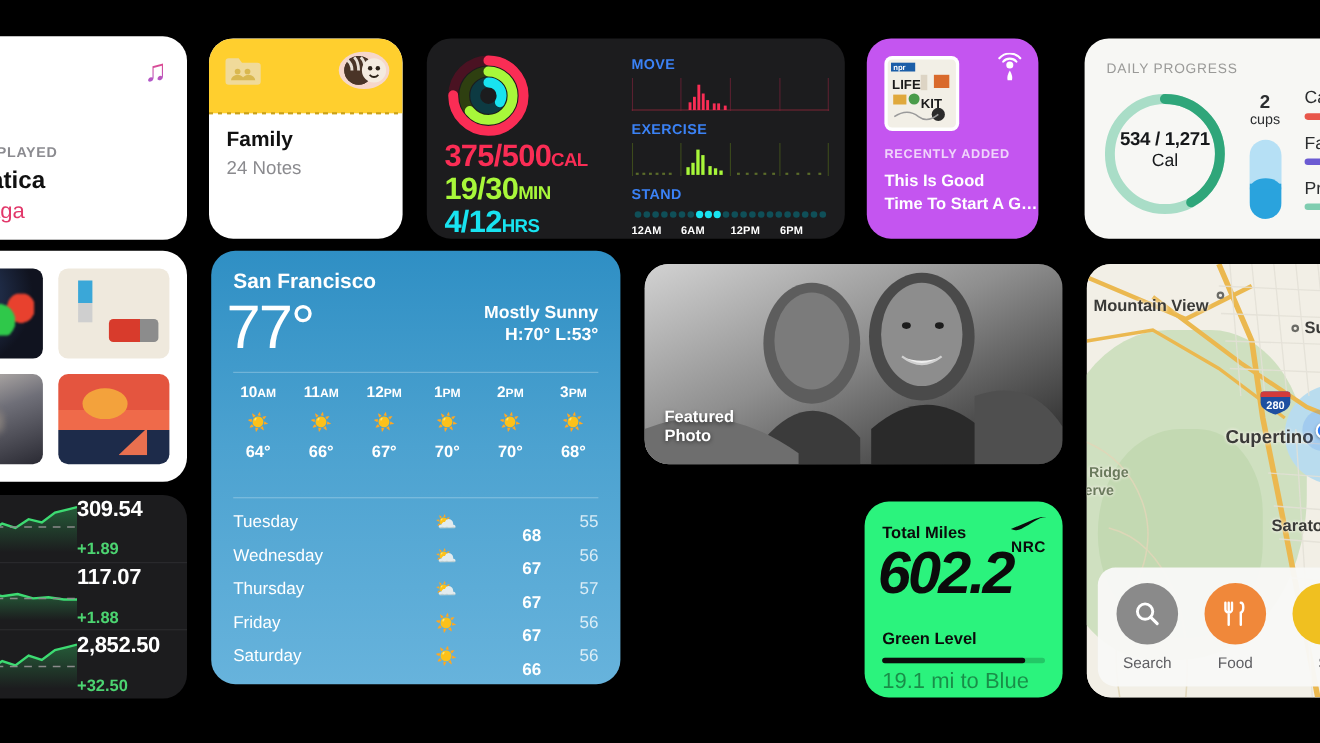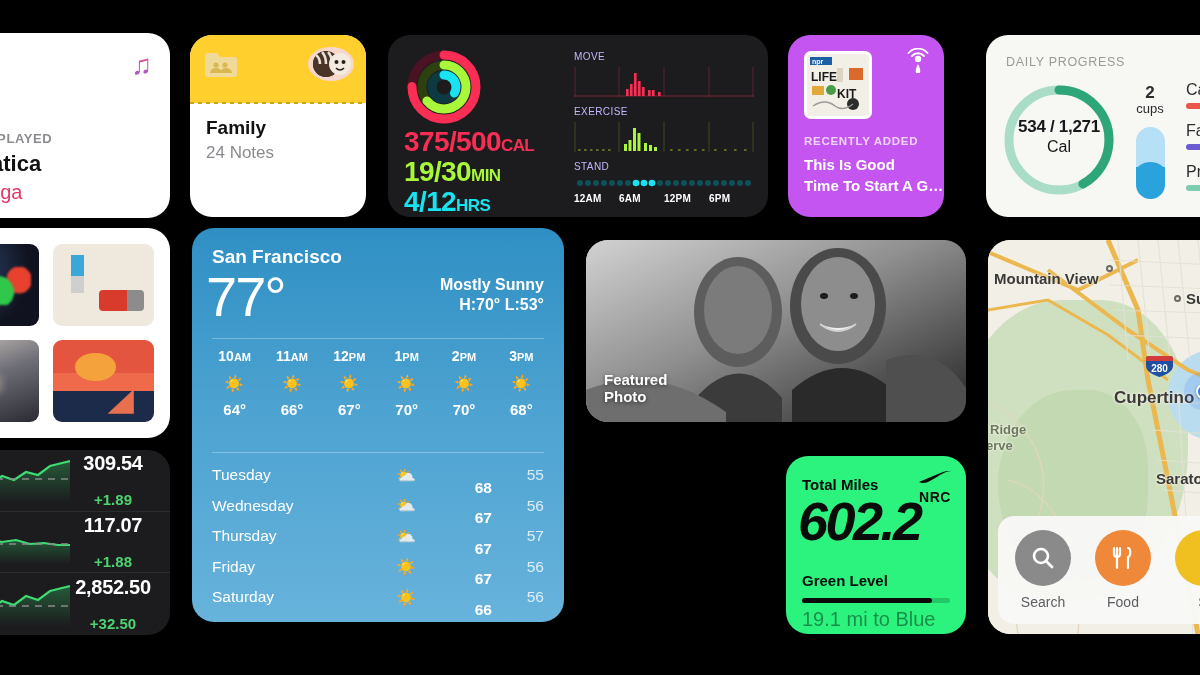--- a/index.html
+++ b/index.html
@@ -51,21 +51,21 @@
     background: #f3a23c; border-radius: 50%; }
   .art4::after { content:""; position:absolute; left:54%; top:60%; width:26%; height:30%;
     background: #e9704f; clip-path: polygon(100% 0, 100% 100%, 0 100%); }
 
   
   #stocks { left: -86px; top: 450px; width: 256px; height: 185px; background: #1c1c1e; }
   .srow { height: 33.33%; display: flex; align-items: center; position: relative;
     border-bottom: 1px solid #2c2c2e; padding: 0 14px 0 0; }
   .srow:last-child { border-bottom: none; }
   .spark { width: 152px; height: 44px; margin-left: 4px; }
-  .svals { flex: 1; text-align: center; }
+  .svals { flex: 1; text-align: left; }
   .sprice { font-size: 20px; font-weight: 700; color: #fff; letter-spacing: -.3px; }
   .schg { font-size: 15px; font-weight: 700; color: #4cd471; margin-top: 16px; }
 
   
   #notes { left: 190px; top: 35px; width: 176px; height: 182px; background: #fff; }
   .n-head { height: 68px; background: #ffcf2e; position: relative; }
   .n-head::after { content:""; position:absolute; left:0; right:0; bottom:-1px; height: 2px;
     background: repeating-linear-gradient(90deg,#caa118 0 4px, transparent 4px 8px); }
   .n-folder { position: absolute; left: 14px; top: 16px; width: 34px; height: 27px; }
   .n-sticker { position: absolute; right: 12px; top: 12px; width: 46px; height: 34px;
@@ -77,21 +77,21 @@
   
   #fitness { left: 388px; top: 35px; width: 380px; height: 182px; background: #1c1c1e; }
   .rings { position: absolute; left: 18px; top: 14px; width: 76px; height: 76px; }
   .f-stats { position: absolute; left: 16px; top: 92px; }
   .f-line { font-weight: 700; letter-spacing: -.6px; line-height: 1.08; }
   .f-move { color: #fa2d55; font-size: 28px; }
   .f-ex { color: #a8f73a; font-size: 28px; }
   .f-st { color: #18e3f0; font-size: 28px; }
   .f-line .u { font-size: 17px; }
   .charts { position: absolute; left: 186px; top: 16px; right: 14px; }
-  .c-label { color: #c4b5fd; font-size: 10px; font-weight: 400; letter-spacing: .4px; margin-bottom: 3px; }
+  .c-label { color: #3b82f6; font-size: 13px; font-weight: 700; letter-spacing: .4px; margin-bottom: 3px; }
   .c-box { height: 34px; margin-bottom: 7px; position: relative; }
   .c-stand { margin-bottom: 2px; }
   .c-axis { display: flex; color: #fff; font-size: 10px; font-weight: 600; letter-spacing: .2px; }
   .c-axis span { width: 25%; }
 
   
   #podcast { left: 788px; top: 35px; width: 156px; height: 182px; background: #c455f0; }
   .p-art { position: absolute; left: 16px; top: 16px; width: 68px; height: 68px;
     background: #fff; border-radius: 7px; padding: 3px; }
   .p-art-in { width: 100%; height: 100%; background: #f2efe6; border-radius: 4px;

